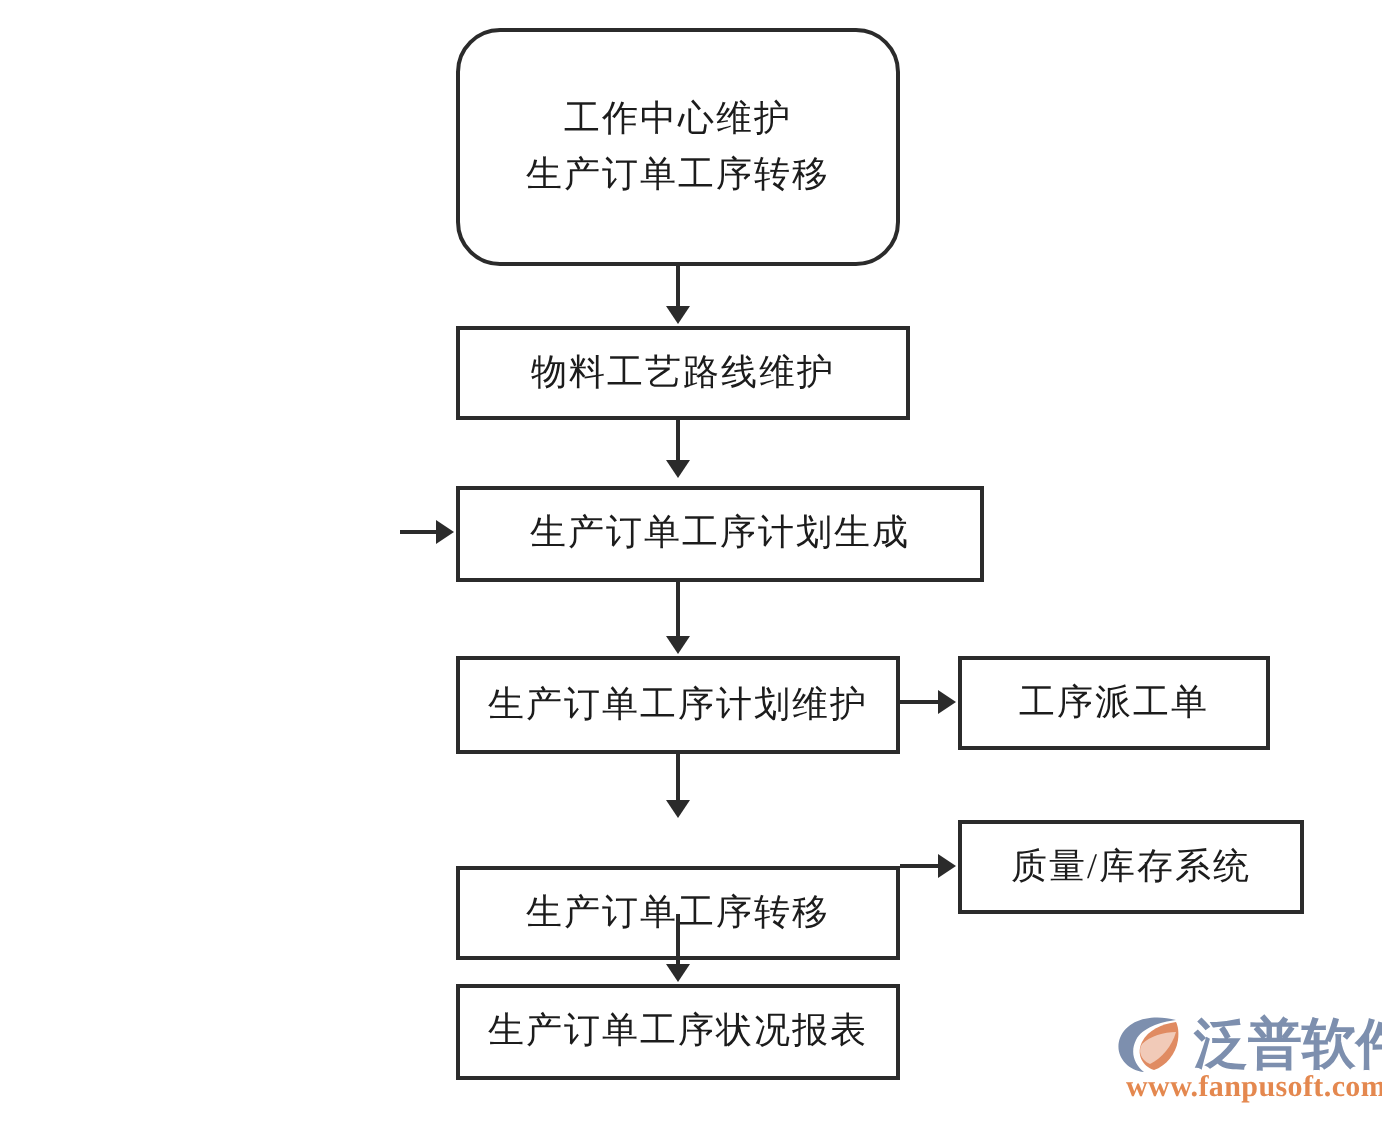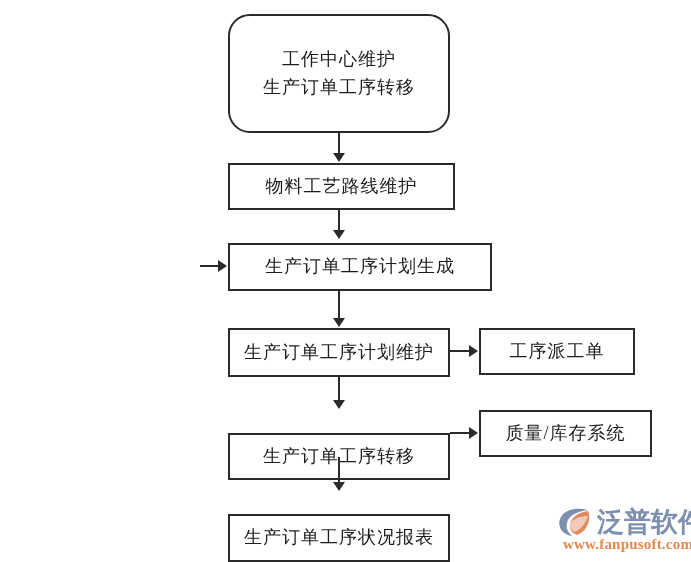--- a/index.html
+++ b/index.html
@@ -40,21 +40,21 @@
   }
 
   .n-maint      { left: 228px; top: 14px;  width: 222px; height: 119px; border-radius: 22px; }
   .n-route      { left: 228px; top: 163px; width: 227px; height: 47px;  }
   .n-order      { left: 27px;  top: 243px; width: 173px; height: 48px;  }
   .n-plangen    { left: 228px; top: 243px; width: 264px; height: 48px;  }
   .n-planmaint  { left: 228px; top: 328px; width: 222px; height: 49px;  }
   .n-dispatch   { left: 479px; top: 328px; width: 156px; height: 47px;  }
   .n-transfer   { left: 228px; top: 410px; width: 222px; height: 47px; margin-top: 23px;  }
   .n-qisys      { left: 479px; top: 410px; width: 173px; height: 47px; align-items: center;  }
-  .n-report     { left: 228px; top: 492px; width: 222px; height: 48px; margin-top: 22px;  }
+  .n-report     { left: 228px; top: 492px; width: 222px; height: 48px;  }
 
   
   .conn {
     position: absolute;
   }
   .conn-v {
     width: 2px;
     background: #2b2b2b;
   }
   .conn-h {

